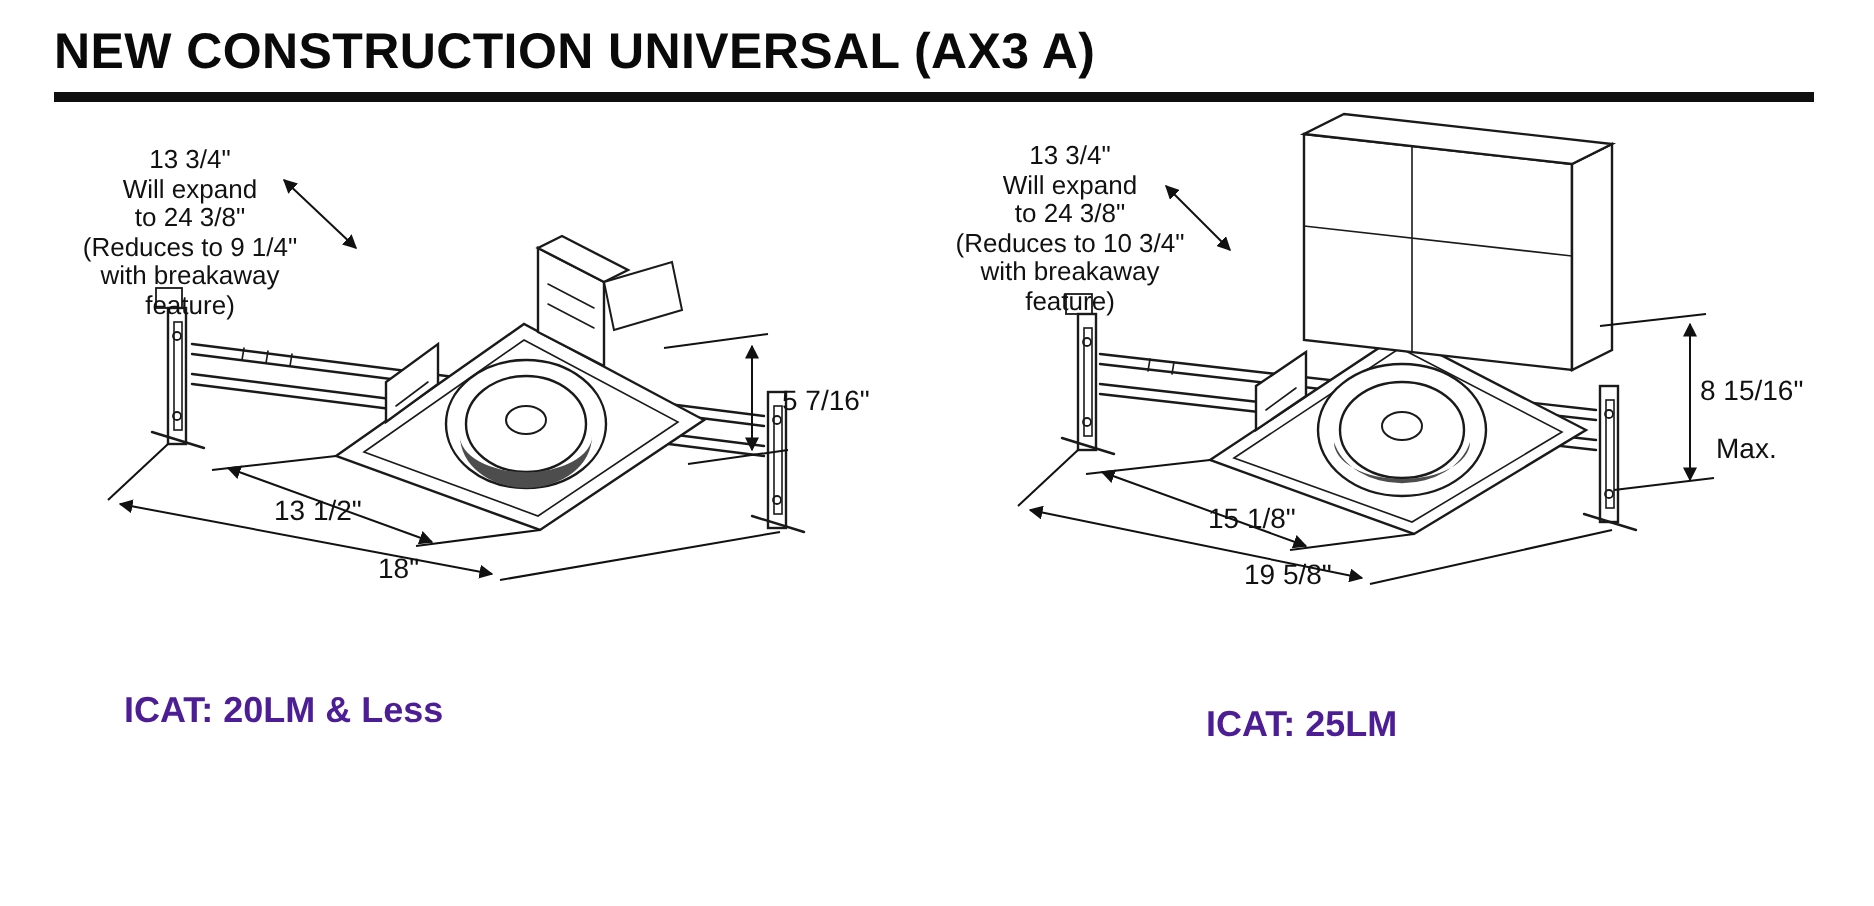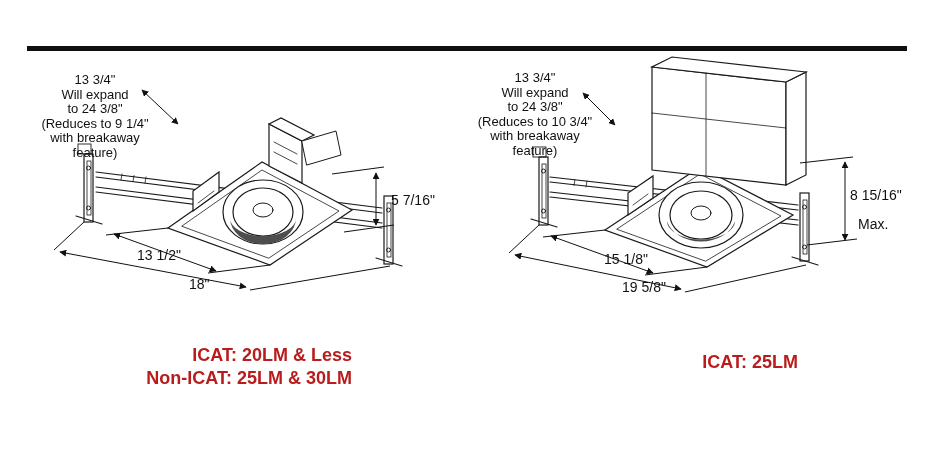--- a/index.html
+++ b/index.html
@@ -3,28 +3,29 @@
 <meta charset="utf-8">
 <style>
   *{margin:0;padding:0;box-sizing:border-box}
   html,body{background:#fff}
   body{font-family:"Liberation Sans",sans-serif;color:#111}
   .page{position:relative;width:937px;height:453px;background:#fff;overflow:hidden}
   .title{position:absolute;left:27px;top:12px;font-size:25px;font-weight:bold;letter-spacing:.2px;color:#0a0a0a;white-space:nowrap}
   .title-rule{position:absolute;left:27px;top:46px;width:880px;height:5px;background:#0f0f0f}
   .note{position:absolute;font-size:13px;line-height:14.5px;text-align:center;color:#111}
   .dim-label{position:absolute;font-size:14px;color:#111;white-space:nowrap}
-  .caption{position:absolute;text-align:right;font-weight:bold;font-size:18px;line-height:23px;color:#b91c1c}
+  .caption{position:absolute;text-align:left;font-weight:bold;font-size:18px;line-height:23px;color:#4c1d95}
   svg{position:absolute}
 </style>
 </head>
 <body>
 
 <div class="page">
 
+  <div class="title">NEW CONSTRUCTION UNIVERSAL (AX3 A)</div>
   <div class="title-rule"></div>
 
   <svg style="left:30px;top:60px" width="420" height="268" viewBox="0 0 420 268">
     <defs>
       <marker id="ahL" viewBox="0 0 10 10" refX="9" refY="5" markerWidth="7" markerHeight="7" orient="auto-start-reverse">
         <path d="M0,0 L10,5 L0,10 Z" fill="#111"></path>
       </marker>
     </defs>
     <g stroke="#1a1a1a" fill="none" stroke-width="1.2" stroke-linecap="round">
       <g>
@@ -93,21 +94,20 @@
     <div>to 24 3/8"</div>
     <div>(Reduces to 9 1/4"</div>
     <div>with breakaway</div>
     <div>feature)</div>
   </div>
   <div class="dim-label" style="left:391px;top:192px">5 7/16"</div>
   <div class="dim-label" style="left:137px;top:247px">13 1/2"</div>
   <div class="dim-label" style="left:189px;top:276px">18"</div>
   <div class="caption" style="left:62px;top:344px;width:290px">
     <div>ICAT: 20LM &amp; Less</div>
-    <div>Non-ICAT: 25LM &amp; 30LM</div>
   </div>
 
   <svg style="left:455px;top:55px" width="482" height="288" viewBox="0 0 482 288">
     <defs>
       <marker id="ahR" viewBox="0 0 10 10" refX="9" refY="5" markerWidth="7" markerHeight="7" orient="auto-start-reverse">
         <path d="M0,0 L10,5 L0,10 Z" fill="#111"></path>
       </marker>
     </defs>
     <g stroke="#1a1a1a" fill="none" stroke-width="1.2" stroke-linecap="round">
       <g>

